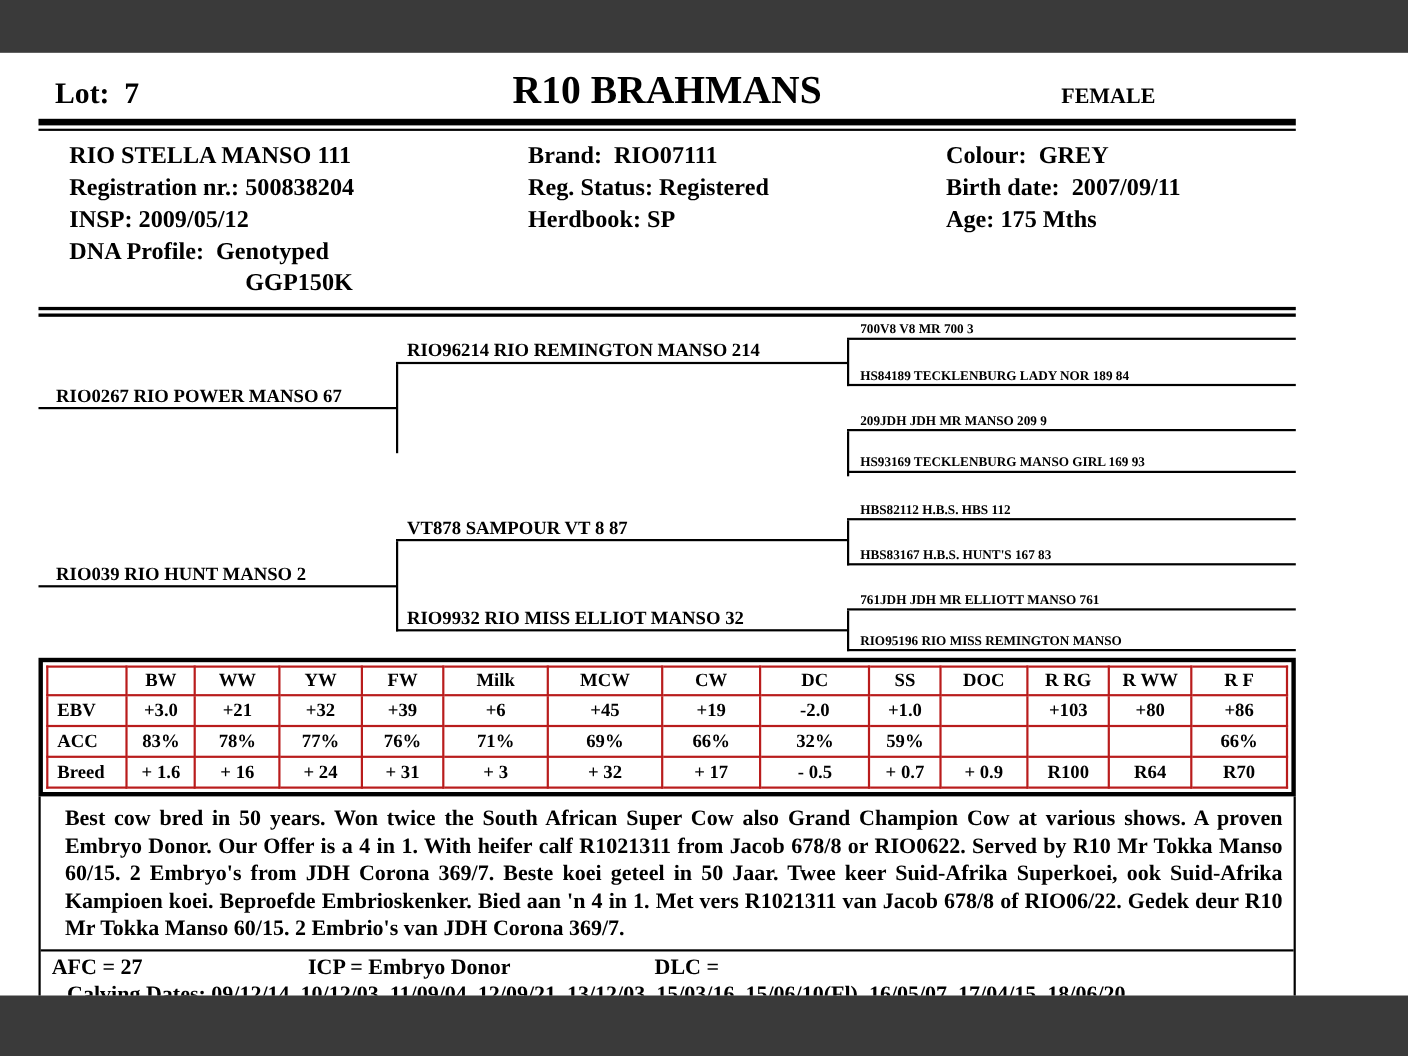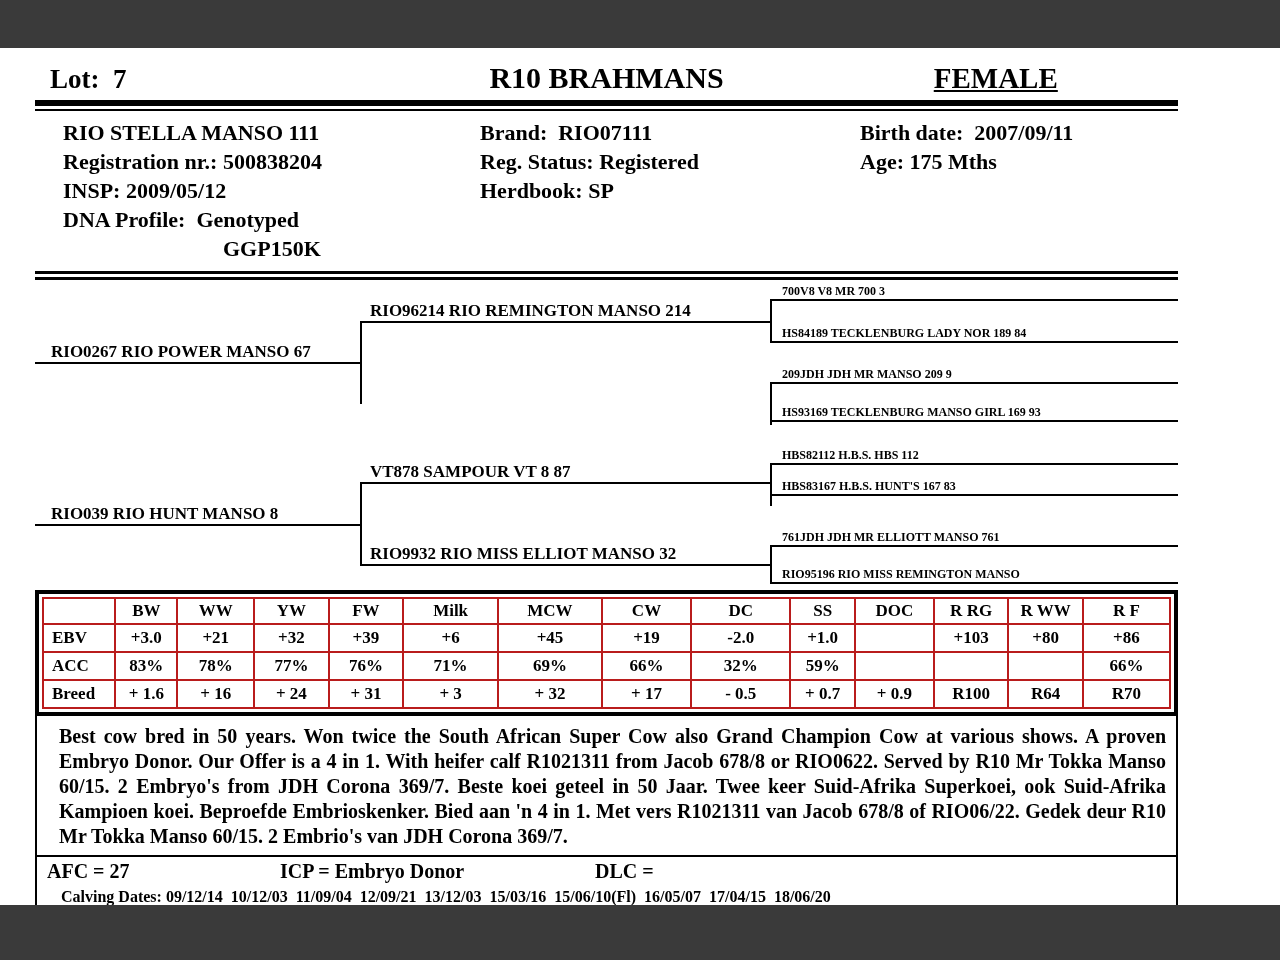--- a/index.html
+++ b/index.html
@@ -13,22 +13,22 @@
   }
   .page {
     position:absolute; top:48px; left:0;
     width:1280px; height:857px;
     background:#fff; overflow:hidden;
     padding:0 102px 0 35px;
   }
   
   .hdr { display:grid; grid-template-columns:1fr auto 1fr; align-items:baseline; padding:13px 0 5px; }
   .hdr .lot { font-size:27px; padding-left:15px; white-space:pre-wrap; }
-  .hdr .title { font-size:30px; }
-  .hdr .sex { font-size:29px; justify-self:center; padding-left:90px;text-decoration:underline; }
+  .hdr .title { font-size:36px; }
+  .hdr .sex { font-size:20px; justify-self:center; padding-left:90px; }
   .rule-header { height:11px; border-top:6px solid #000; border-bottom:2px solid #000; }
   
   .info { display:grid; grid-template-columns:445px 380px 1fr; padding:7px 0 8px; }
   .info .line { font-size:22px; line-height:29px; white-space:pre-wrap; }
   .info .c1 .line { padding-left:28px; }
   .info .c1 .line.indent { padding-left:188px; }
   .rule-info { height:9px; border-top:3px solid #000; border-bottom:3px solid #000; }
   
   .pedigree { position:relative; height:310px; }
   .ped { position:absolute; border-bottom:2px solid #000; white-space:nowrap; }
@@ -40,21 +40,21 @@
   .ebv-wrap { border:4px solid #000; padding:3px; background:#fff; }
   table.ebv { width:100%; border-collapse:collapse; table-layout:fixed; }
   .ebv th, .ebv td { border:2px solid #b91c1c; font-size:17px; font-weight:700; height:28px; text-align:center; padding:0 2px; overflow:hidden; }
   .ebv tr.head th { height:26px; }
   .ebv .rowlab { text-align:left; padding-left:8px; }
   
   .lower { border-left:2px solid #000; border-right:2px solid #000; min-height:210px; }
   .desc { font-size:20px; line-height:25px; padding:8px 10px 6px 22px; text-align:justify; }
   .foot-rule { border-top:2px solid #000; }
   .foot-row { display:grid; grid-template-columns:233px 315px 185px 1fr; font-size:20px; line-height:25px; padding:2px 0 0 10px; }
-  .calving { font-size:16px; line-height:25px; white-space:pre-wrap; padding:0 10px 0 24px; }
+  .calving { font-size:20px; line-height:25px; white-space:pre-wrap; padding:0 10px 0 24px; }
 </style>
 </head>
 <body>
 
 <div class="page">
 
   <div class="hdr">
     <div class="lot">Lot:  7</div>
     <div class="title">R10 BRAHMANS</div>
     <div class="sex">FEMALE</div>
@@ -68,40 +68,41 @@
       <div class="line">INSP: 2009/05/12</div>
       <div class="line">DNA Profile:  Genotyped</div>
       <div class="line indent">GGP150K</div>
     </div>
     <div class="c2">
       <div class="line">Brand:  RIO07111</div>
       <div class="line">Reg. Status: Registered</div>
       <div class="line">Herdbook: SP</div>
     </div>
     <div class="c3">
+      <div class="line">Colour:  GREY</div>
       <div class="line">Birth date:  2007/09/11</div>
       <div class="line">Age: 175 Mths</div>
     </div>
   </div>
   <div class="rule-info"></div>
 
   <div class="pedigree">
     <div class="ped g1" style="top:60px">RIO0267 RIO POWER MANSO 67</div>
-    <div class="ped g1" style="top:222px">RIO039 RIO HUNT MANSO 8</div>
+    <div class="ped g1" style="top:222px">RIO039 RIO HUNT MANSO 2</div>
 
     <div class="ped g2" style="top:19px">RIO96214 RIO REMINGTON MANSO 214</div>
     <div class="ped g2" style="top:180px">VT878 SAMPOUR VT 8 87</div>
     <div class="ped g2" style="top:262px">RIO9932 RIO MISS ELLIOT MANSO 32</div>
 
     <div class="ped g3" style="top:1px">700V8 V8 MR 700 3</div>
     <div class="ped g3" style="top:43px">HS84189 TECKLENBURG LADY NOR 189 84</div>
     <div class="ped g3" style="top:84px">209JDH JDH MR MANSO 209 9</div>
     <div class="ped g3" style="top:122px">HS93169 TECKLENBURG MANSO GIRL 169 93</div>
     <div class="ped g3" style="top:165px">HBS82112 H.B.S. HBS 112</div>
-    <div class="ped g3" style="top:196px">HBS83167 H.B.S. HUNT'S 167 83</div>
+    <div class="ped g3" style="top:206px">HBS83167 H.B.S. HUNT'S 167 83</div>
     <div class="ped g3" style="top:247px">761JDH JDH MR ELLIOTT MANSO 761</div>
     <div class="ped g3" style="top:284px">RIO95196 RIO MISS REMINGTON MANSO</div>
 
     <div class="vline" style="left:325px; top:43px;  height:81px;"></div>
     <div class="vline" style="left:325px; top:204px; height:82px;"></div>
     <div class="vline" style="left:735px; top:21px;  height:42px;"></div>
     <div class="vline" style="left:735px; top:104px; height:41px;"></div>
     <div class="vline" style="left:735px; top:185px; height:41px;"></div>
     <div class="vline" style="left:735px; top:267px; height:37px;"></div>
   </div>

